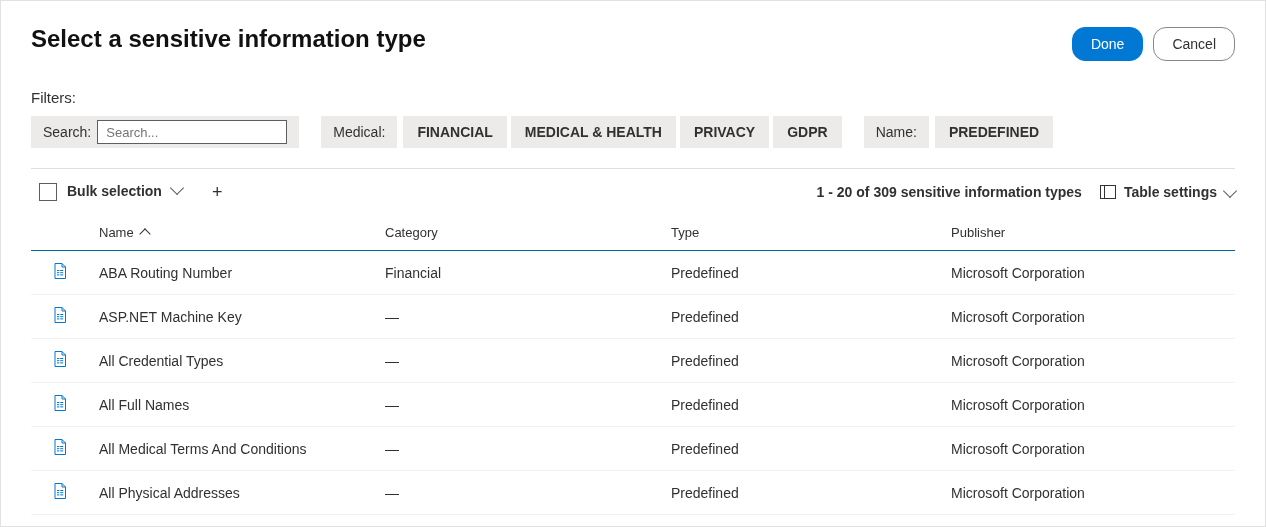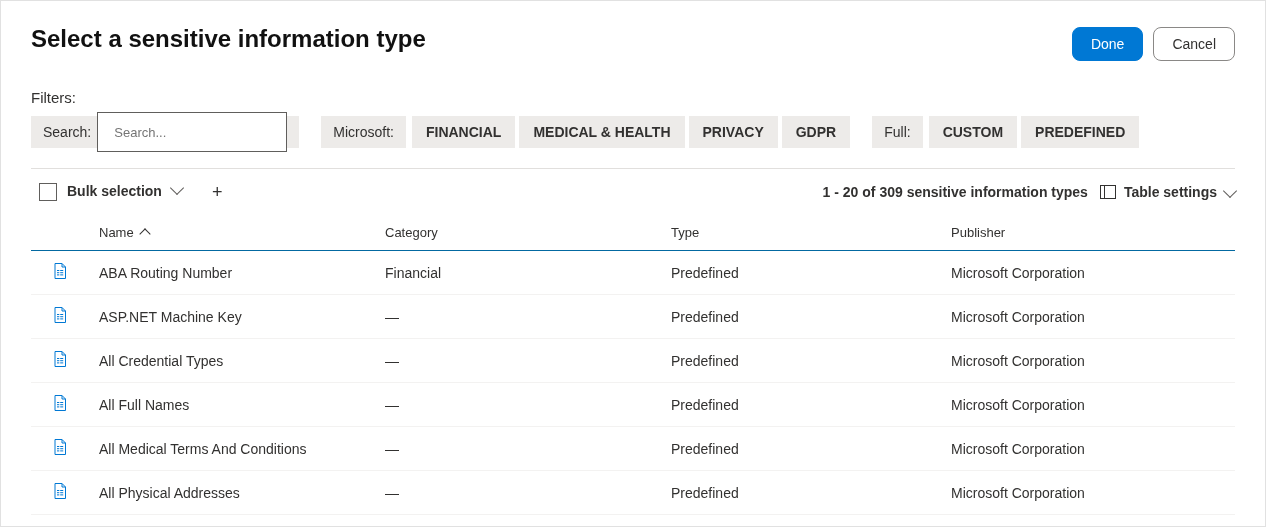--- a/index.html
+++ b/index.html
@@ -19,21 +19,21 @@
       justify-content: space-between;
       align-items: flex-start;
       margin-bottom: 28px;
     }
     .page-title { font-size: 24px; font-weight: 700; color: #111; }
     .header-actions { display: flex; gap: 10px; align-items: center; margin-top:2px;}
     .btn {
       font-family: inherit;
       font-size: 14px;
       padding: 6px 18px;
-      border-radius: 8px;
+      border-radius: 13px;
       cursor: pointer;
       border: 1px solid transparent;
       line-height: 20px;
     }
     .btn-primary { background: #0078d4; color: #fff; border-color: #0078d4; }
     .btn-secondary { background: #fff; color: #323130; border: 1px solid #8a8886; }
     .filters-label { font-size: 15px; color: #323130; margin-bottom: 10px; }
     .filters-row {
       display: flex;
       align-items: center;
@@ -48,23 +48,23 @@
       color: #323130;
       display: inline-flex;
       align-items: center;
       height: 32px;
     }
     .pill-label { font-weight: 400; margin-right:6px; }
     .search-input {
       font-family: inherit;
       font-size: 13px;
       border: 1px solid #605e5c;
-      height: 40px;
+      height: 24px;
       width: 190px;
-      padding: 0 16px;
+      padding: 0 8px;
       background: #fff;
     }
     .chip {
       background: #edebe9;
       padding: 0 14px;
       height: 32px;
       display: inline-flex;
       align-items: center;
       font-size: 14px;
       font-weight: 700;
@@ -91,21 +91,21 @@
       display:inline-block;
       cursor:pointer;
     }
     .bulk-label { font-size: 14px; font-weight: 600; }
     .chevron-down {
       width:10px; height:10px; display:inline-block;
       border-right:1.5px solid #605e5c; border-bottom:1.5px solid #605e5c;
       transform: rotate(45deg); margin-bottom:3px;
     }
     .plus-icon { font-size: 18px; color:#323130; line-height:1; cursor:pointer; padding:0 4px;}
-    .toolbar-right { display:flex; align-items:center; gap:12px; }
+    .toolbar-right { display:flex; align-items:center; gap:18px; }
     .count-text { font-size:14px; font-weight:600; }
     .table-settings { display:flex; align-items:center; gap:8px; cursor:pointer; font-weight:600;}
     .settings-icon {
       width:16px; height:14px; display:inline-block; position:relative;
     }
     .settings-icon::before {
       content:''; position:absolute; inset:0;
       border:1.2px solid #323130;
     }
     .settings-icon::after {
@@ -160,34 +160,33 @@
 
   <div class="filters-label">Filters:</div>
 
   <div class="filters-row">
     <span class="pill">
       <span class="pill-label">Search:</span>
       <input class="search-input" placeholder="Search..." style="">
     </span>
     <span style="width:10px"></span>
     <span class="pill">
-      <span>Microsoft:</span>
+      <span>Medical:</span>
     </span>
     <span class="chip-group">
       <span class="chip">FINANCIAL</span>
       <span class="chip">MEDICAL &amp; HEALTH</span>
       <span class="chip">PRIVACY</span>
       <span class="chip">GDPR</span>
     </span>
     <span style="width:10px"></span>
     <span class="pill">
-      <span>Full:</span>
+      <span>Name:</span>
     </span>
     <span class="chip-group">
-      <span class="chip">CUSTOM</span>
       <span class="chip">PREDEFINED</span>
     </span>
   </div>
 
   <hr class="divider">
 
   <div class="toolbar">
     <div class="toolbar-left">
       <span class="checkbox"></span>
       <span class="bulk-label">Bulk selection</span>

